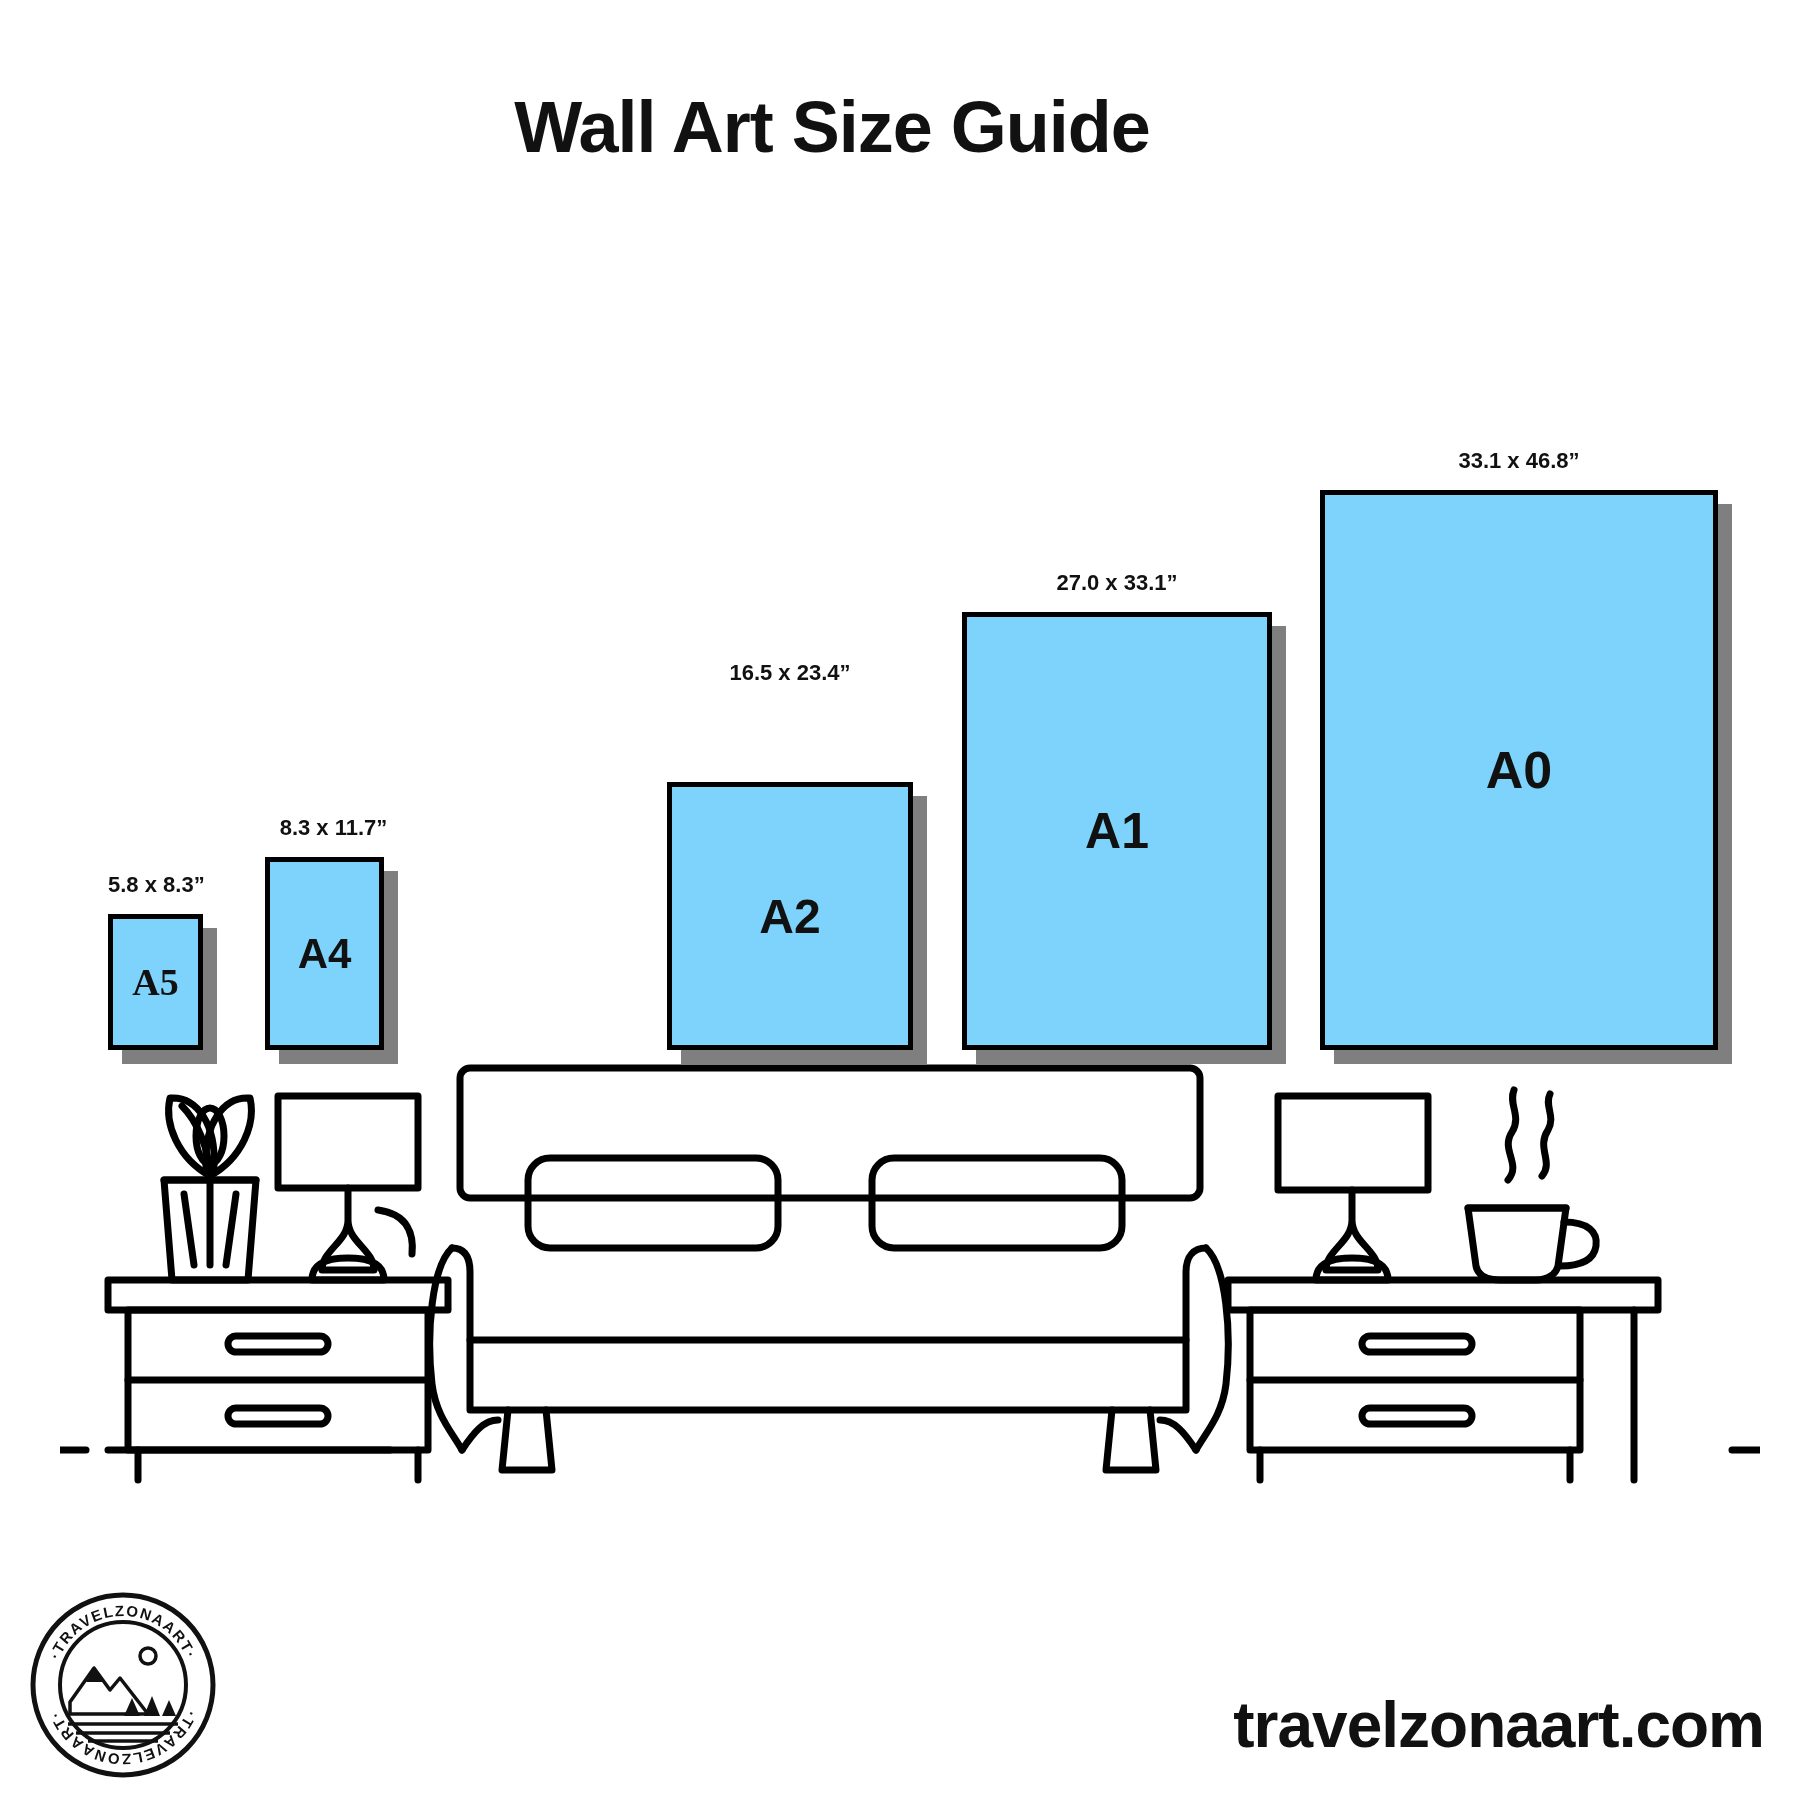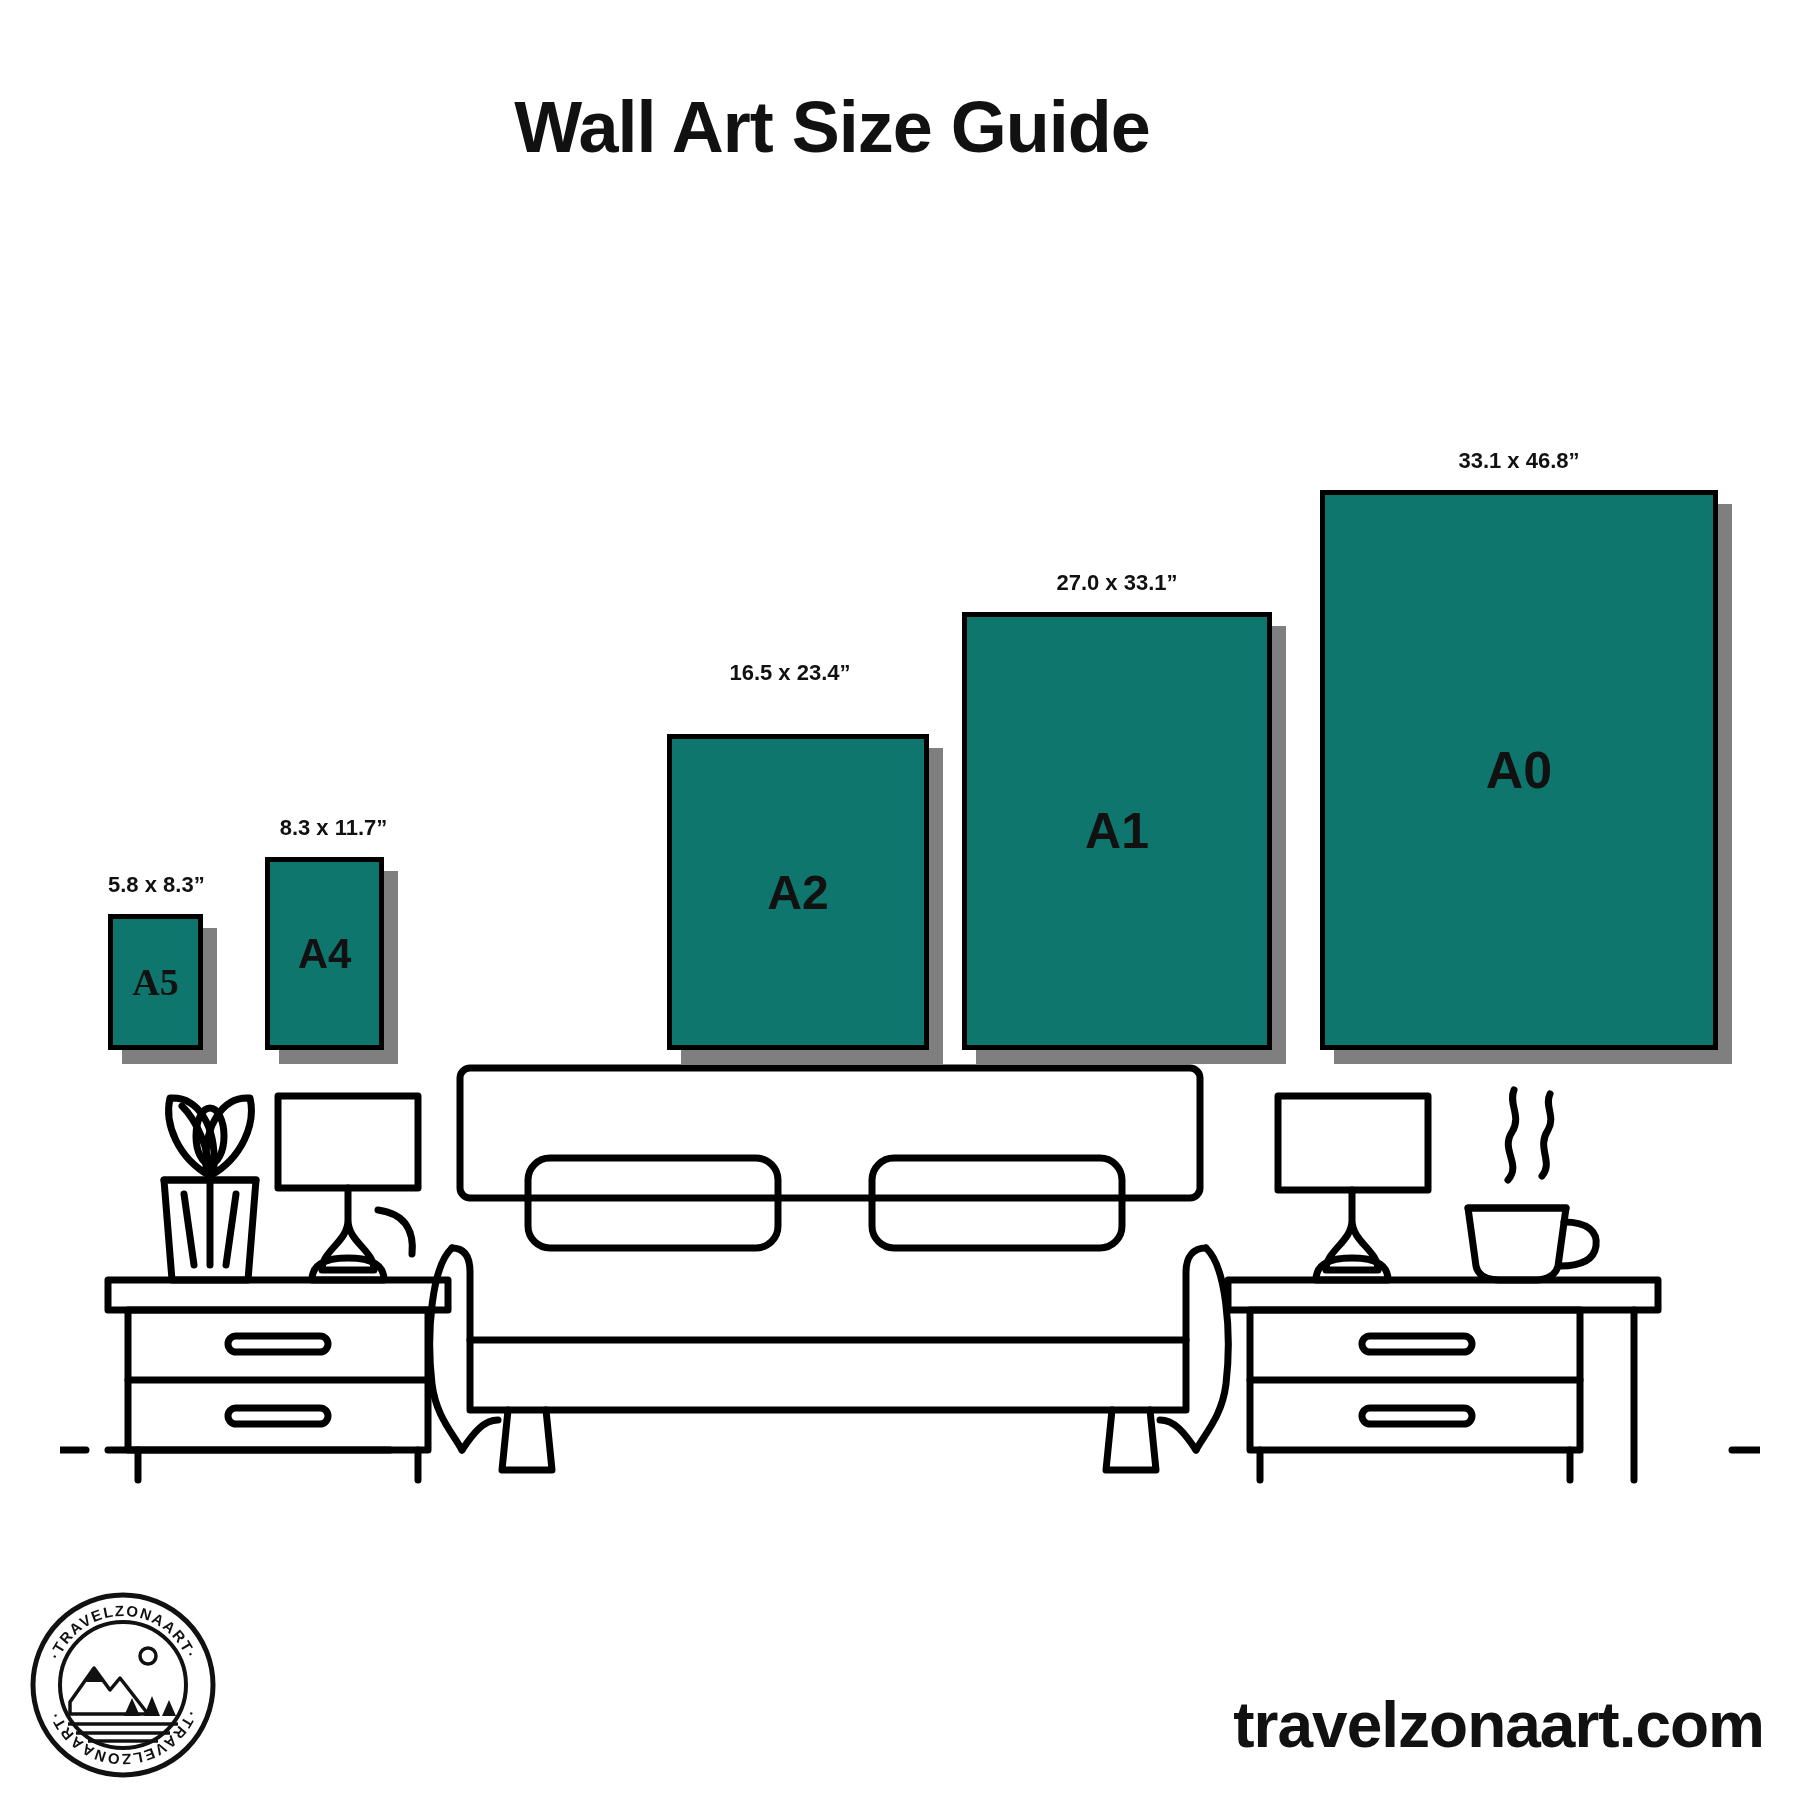--- a/index.html
+++ b/index.html
@@ -63,21 +63,21 @@
     width: 100%;
     height: 100%;
     background: #7f7f7f;
   }
   .frame {
     position: absolute;
     left: 0;
     top: 0;
     width: 100%;
     height: 100%;
-    background: #0f766e;
+    background: #7dd3fc;
     border: 5px solid #000000;
     box-sizing: border-box;
     display: flex;
     align-items: center;
     justify-content: center;
   }
   .frame-name {
     font-size: 44px;
     font-weight: bold;
     color: #111111;
@@ -137,21 +137,21 @@
       <div class="frame-shadow"></div>
       <div class="frame">
         <span class="frame-name" style="font-size:42px;">A4</span>
       </div>
     </div>
   </div>
 
 
   <div class="size-item" style="left:667px; width:246px; height:348px;">
     <div class="size-label" style="top:-42px;">16.5 x 23.4”</div>
-    <div class="frame-wrap" style="width:246px; height:316px;padding-left:16px;">
+    <div class="frame-wrap" style="width:246px; height:268px;">
       <div class="frame-shadow"></div>
       <div class="frame">
         <span class="frame-name" style="font-size:48px;">A2</span>
       </div>
     </div>
   </div>
 
   <div class="size-item" style="left:962px; width:310px; height:438px;">
     <div class="size-label" style="top:-42px;">27.0 x 33.1”</div>
     <div class="frame-wrap" style="width:310px; height:438px;">

